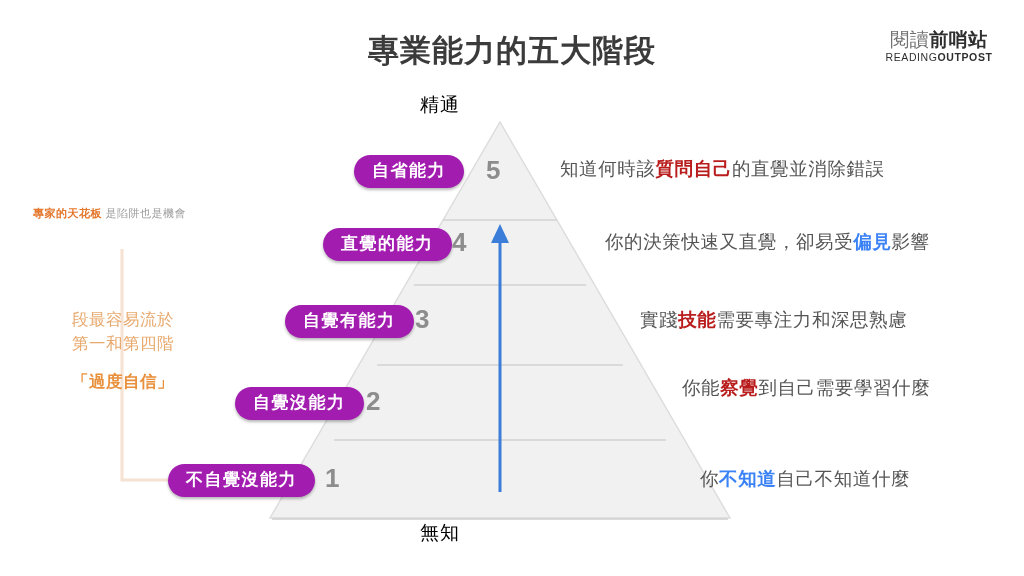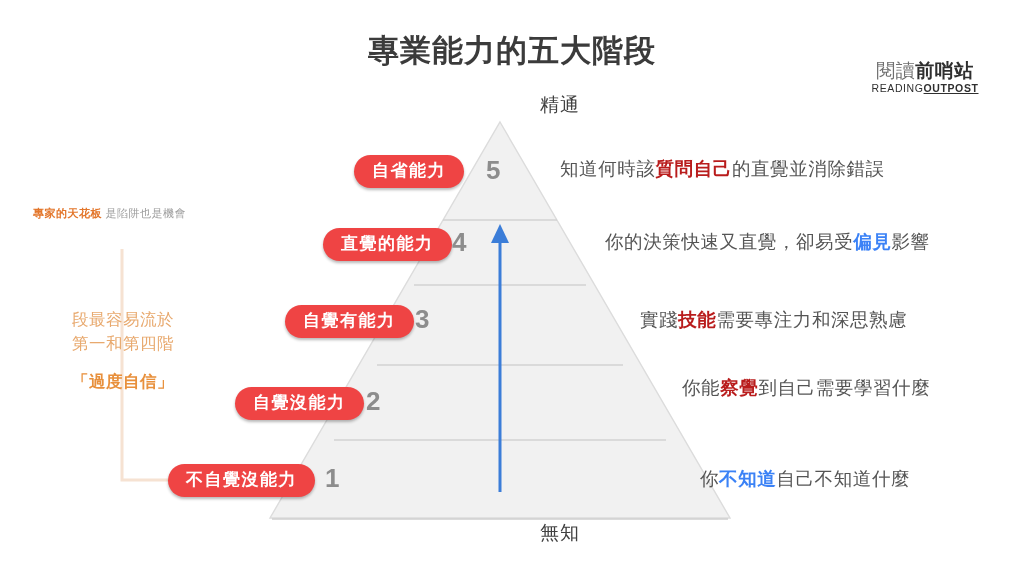--- a/index.html
+++ b/index.html
@@ -12,42 +12,42 @@
   }
   #stage { position:absolute; inset:0; width:1024px; height:576px; }
 
   
   .title {
     position:absolute; left:0; top:30px; width:1024px;
     text-align:center;
     font-size:31px; font-weight:bold; color:#3b3b3b;
     letter-spacing:1px;
   }
-  .logo { position:absolute; right:34px; top:30px; text-align:center; width:130px;margin-top:31px; }
+  .logo { position:absolute; right:20px; top:30px; text-align:center; width:130px; }
   .logo-cn { font-size:19px; font-weight:bold; color:#2f2f2f; letter-spacing:.5px; line-height:1.05; }
   .logo-cn .lite { font-weight:normal; color:#6f6f6f; }
   .logo-en { font-size:10.5px; color:#2f2f2f; letter-spacing:.6px; margin-top:1px; }
-  .logo-en b { font-weight:bold;text-decoration:underline; }
+  .logo-en b { font-weight:bold; }
   .logo-en .thin { font-weight:normal; }
 
   
   #pyramid { position:absolute; left:0; top:0; }
 
   
   .axis-top, .axis-bottom {
-    position:absolute; width:160px; text-align:right;
-    font-size:19px; color:#404040; letter-spacing:1px;
+    position:absolute; width:160px; text-align:left;
+    font-size:19px; color:#000000; letter-spacing:1px;
   }
   .axis-top { left:420px; top:92px; }
   .axis-bottom { left:420px; top:520px; }
 
   
   .badge {
     position:absolute;
-    background:#ef4444; color:#ffffff;
+    background:#a21caf; color:#ffffff;
     border-radius:22px;
     font-size:17px; font-weight:bold;
     padding:6px 18px 7px 18px;
     letter-spacing:1.5px;
     white-space:nowrap;
     box-shadow:0 2px 3px rgba(0,0,0,.28);
     line-height:1.15;
   }
   .num {
     position:absolute;

